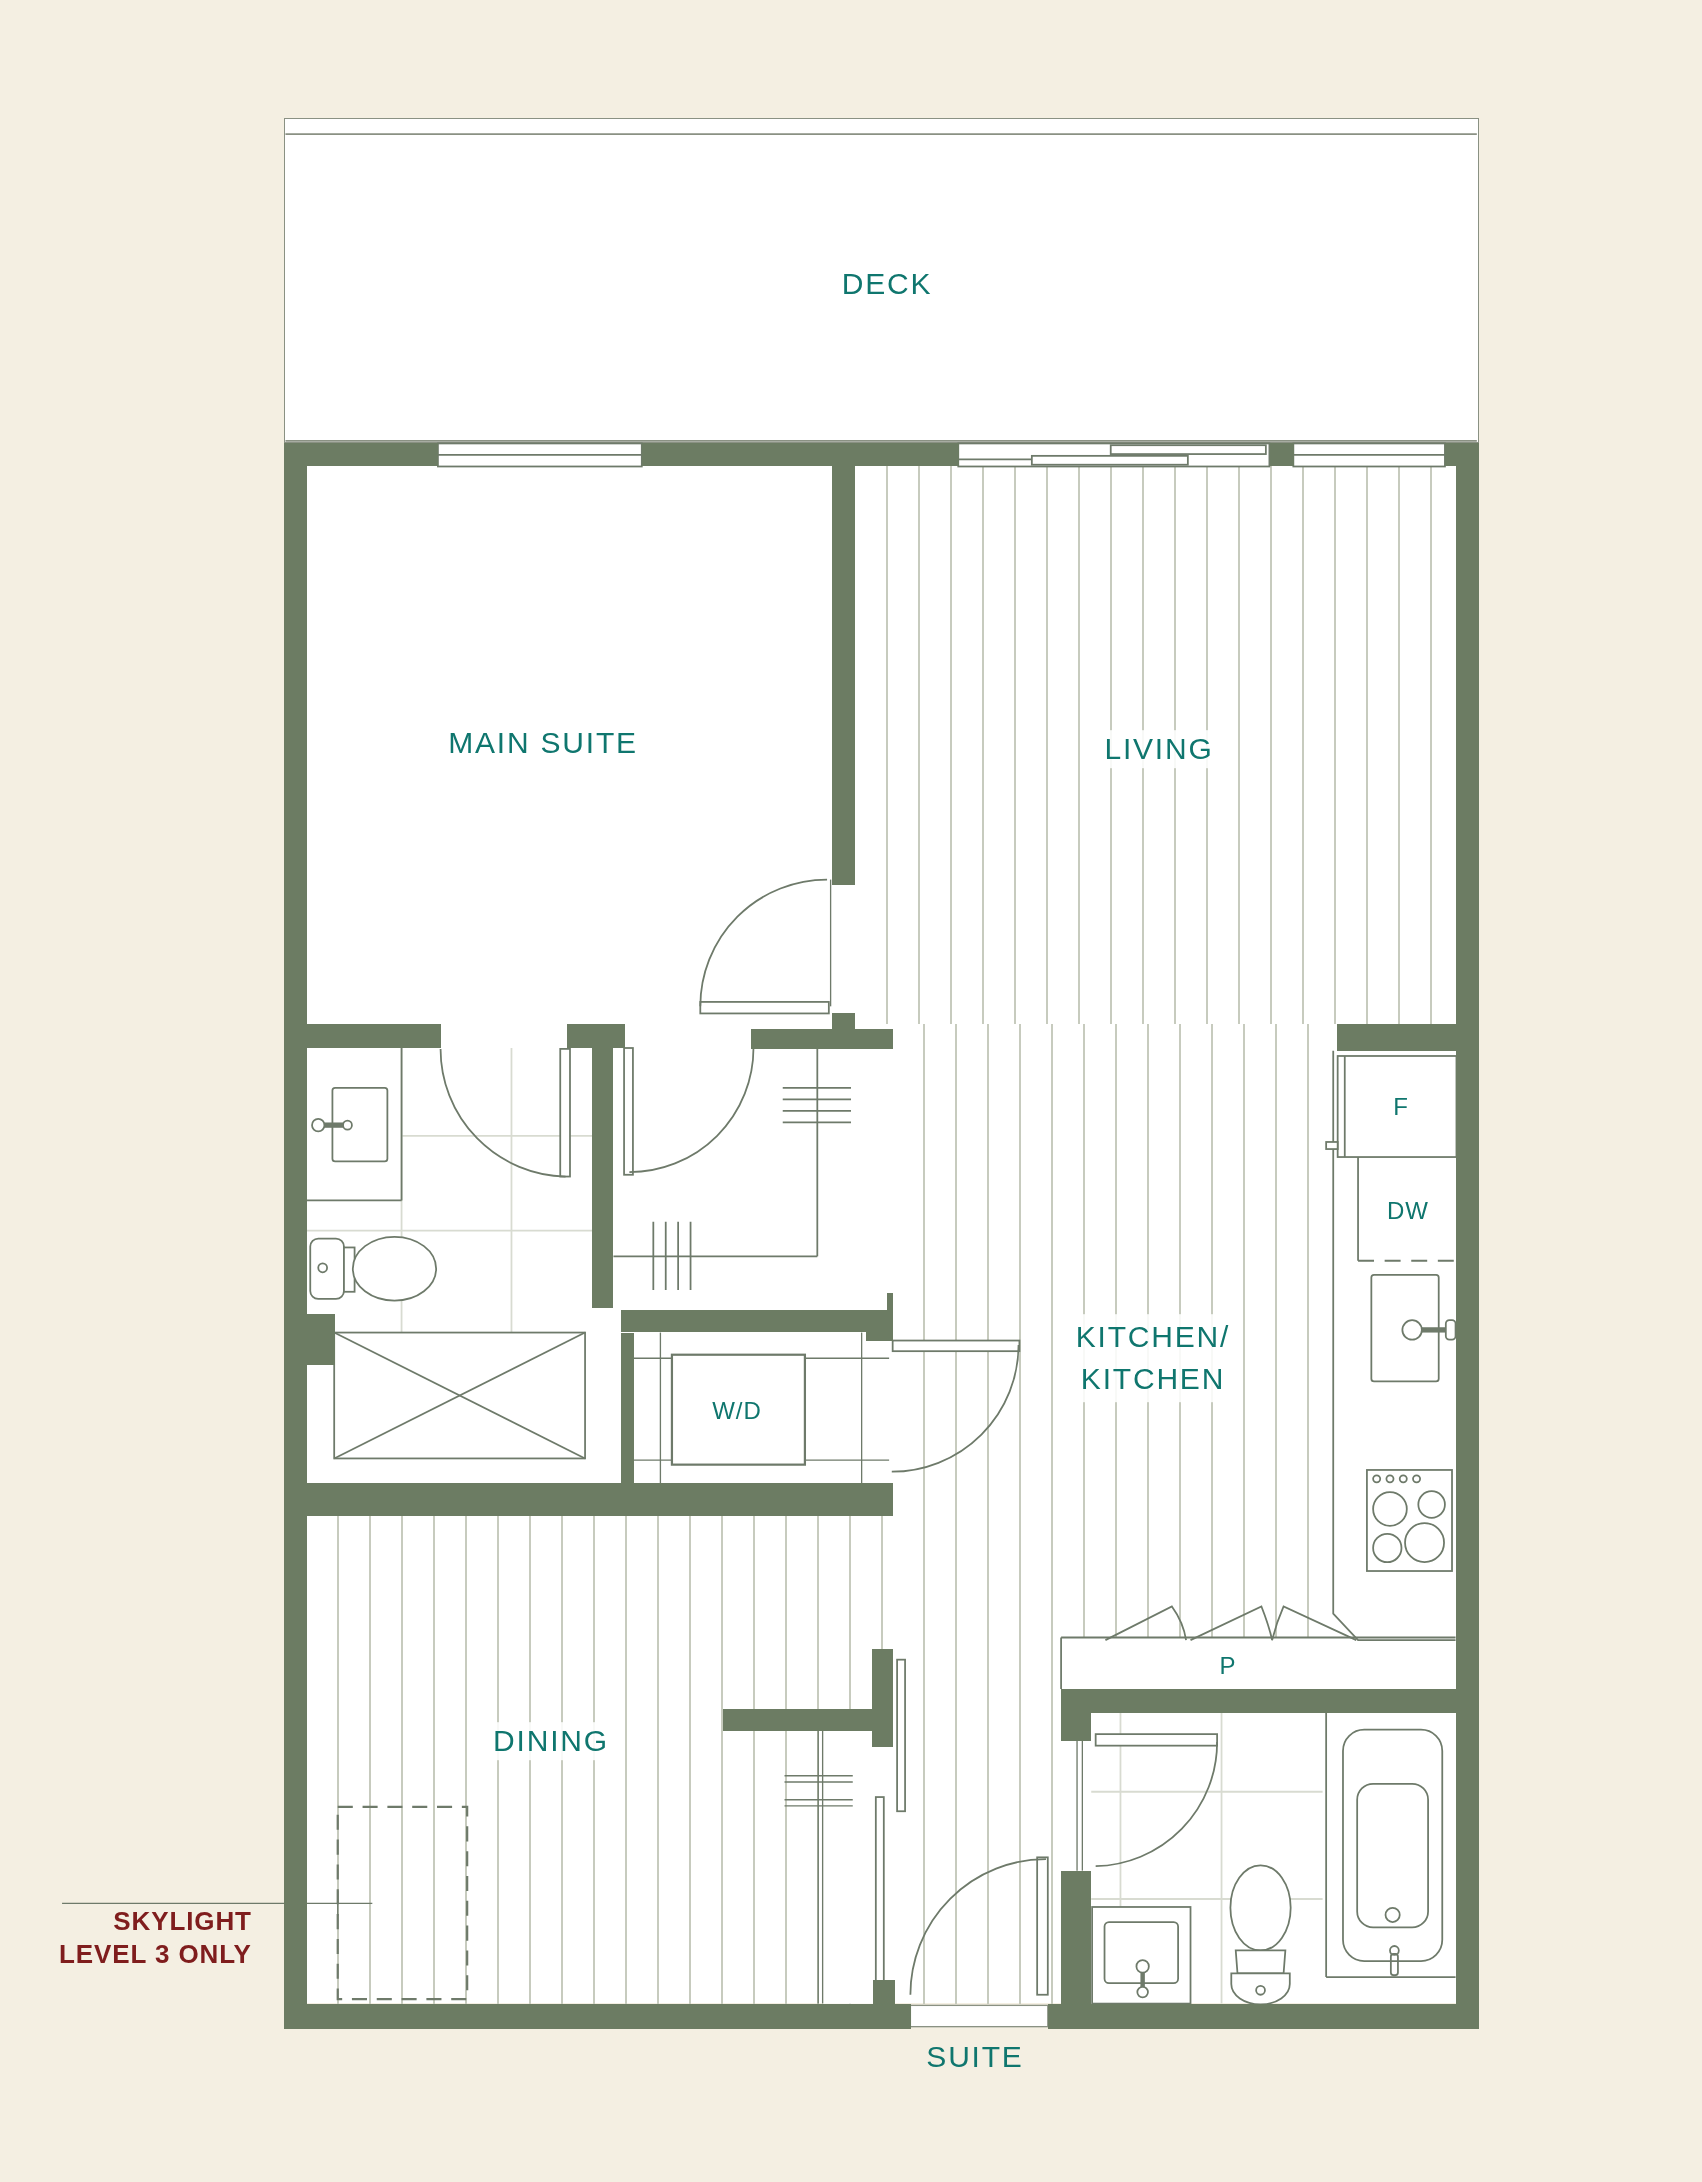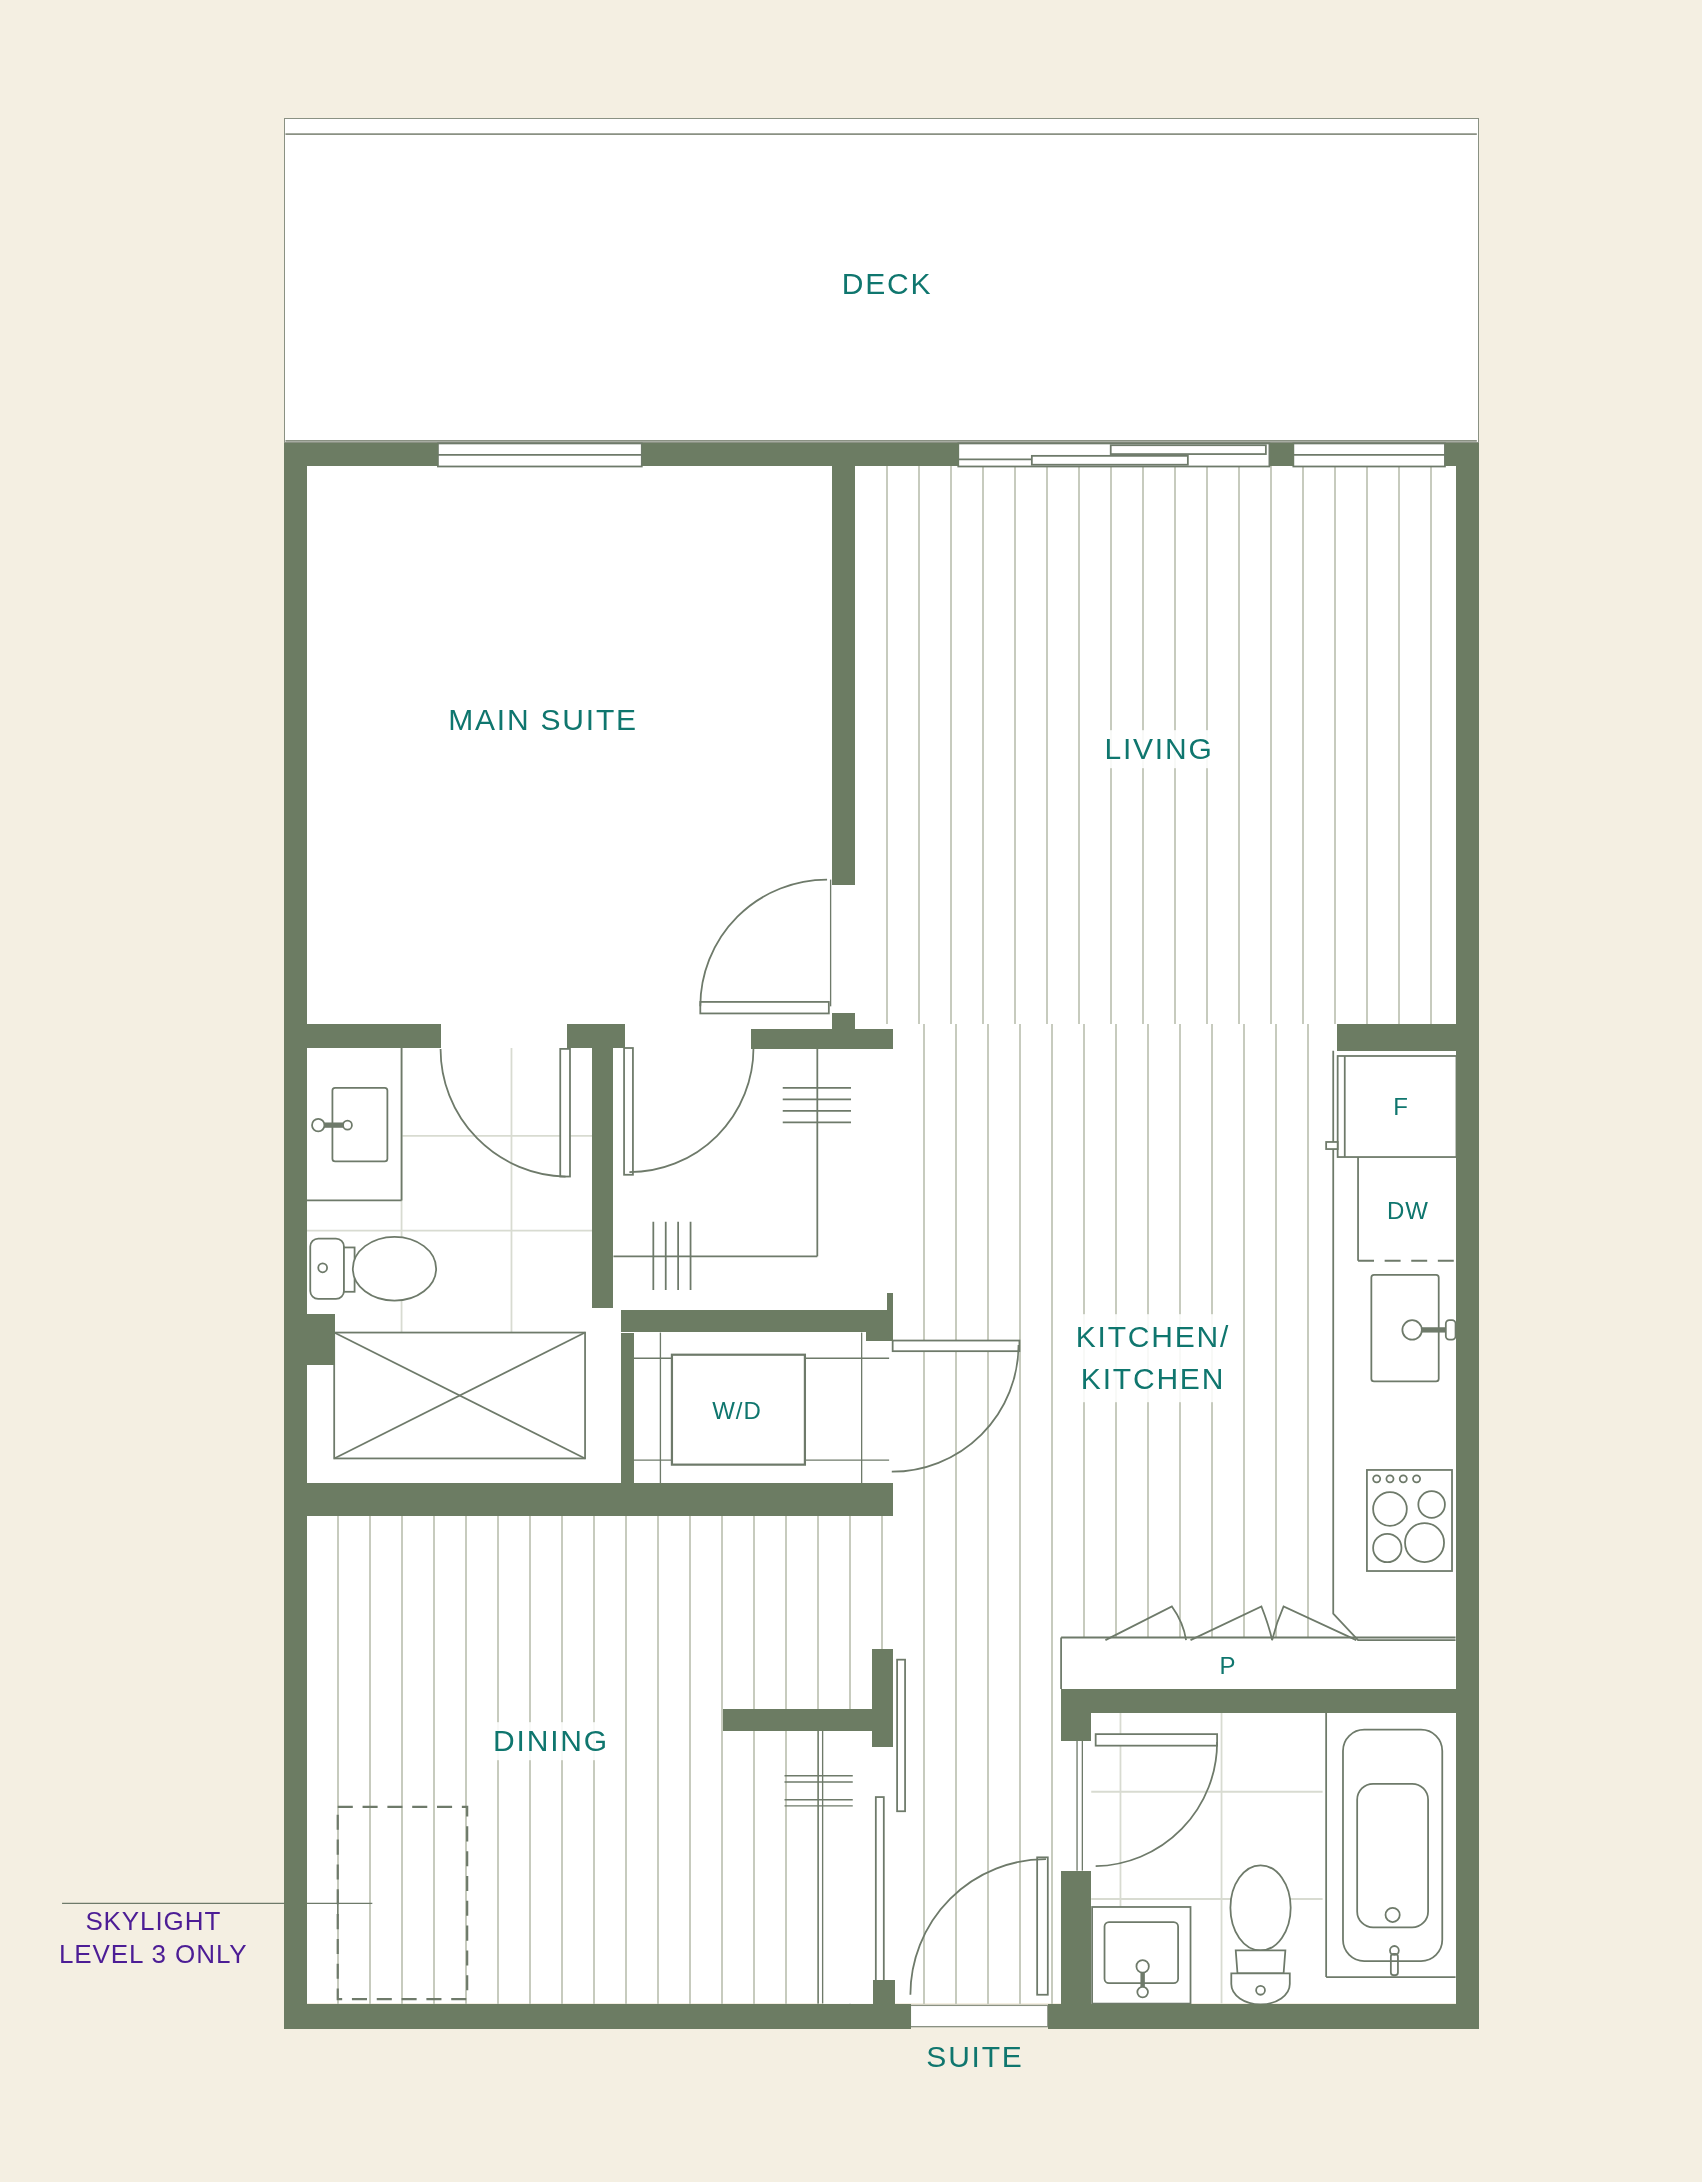--- a/index.html
+++ b/index.html
@@ -23,31 +23,31 @@
   
   #fixtures{position:absolute;left:0;top:0;width:1702px;height:2182px;z-index:3;pointer-events:none;}
   
   .wall{position:absolute;background:#6c7c63;z-index:4;}
   
   .lbl{position:absolute;z-index:5;color:#0f766e;letter-spacing:1.8px;
        font-size:30px;white-space:pre;transform:translate(-50%,-50%);text-align:center;}
   .lbl.small{font-size:24px;letter-spacing:0.9px;}
   .halo{background:rgba(255,255,255,0.88);padding:1.8px 8.9px;}
   #lbl-deck{left:887px;top:284px;}
-  #lbl-main-suite{left:543px;top:720px;}
+  #lbl-main-suite{left:543px;top:743px;}
   #lbl-living{left:1159px;top:749px;}
   #lbl-dining{left:1153px;top:1358px;line-height:42px;}
   #lbl-bedroom{left:551px;top:1741px;}
   #lbl-entry{left:975px;top:2057px;}
   #lbl-f{left:1401px;top:1107px;}
   #lbl-dw{left:1408px;top:1211px;}
   #lbl-wd{left:737px;top:1411px;}
   #lbl-p{left:1228px;top:1666px;}
-  #skylight-note{position:absolute;left:59px;top:1905px;z-index:5;color:#4c1d95;
-       font-size:26px;letter-spacing:0.9px;line-height:33px;transform:none;text-align:center;}
+  #skylight-note{position:absolute;left:59px;top:1905px;z-index:5;color:#7f1d1d;
+       font-size:26px;letter-spacing:0.9px;line-height:33px;transform:none;text-align:right;font-weight:bold;}
 </style>
 </head>
 <body>
 
 <div class="abs" id="deck-area"></div>
 <div class="abs" id="unit-interior"></div>
 
 <div class="abs planks" id="planks-living"></div>
 <div class="abs planks" id="planks-dining"></div>
 <div class="abs planks" id="planks-hall"></div>

